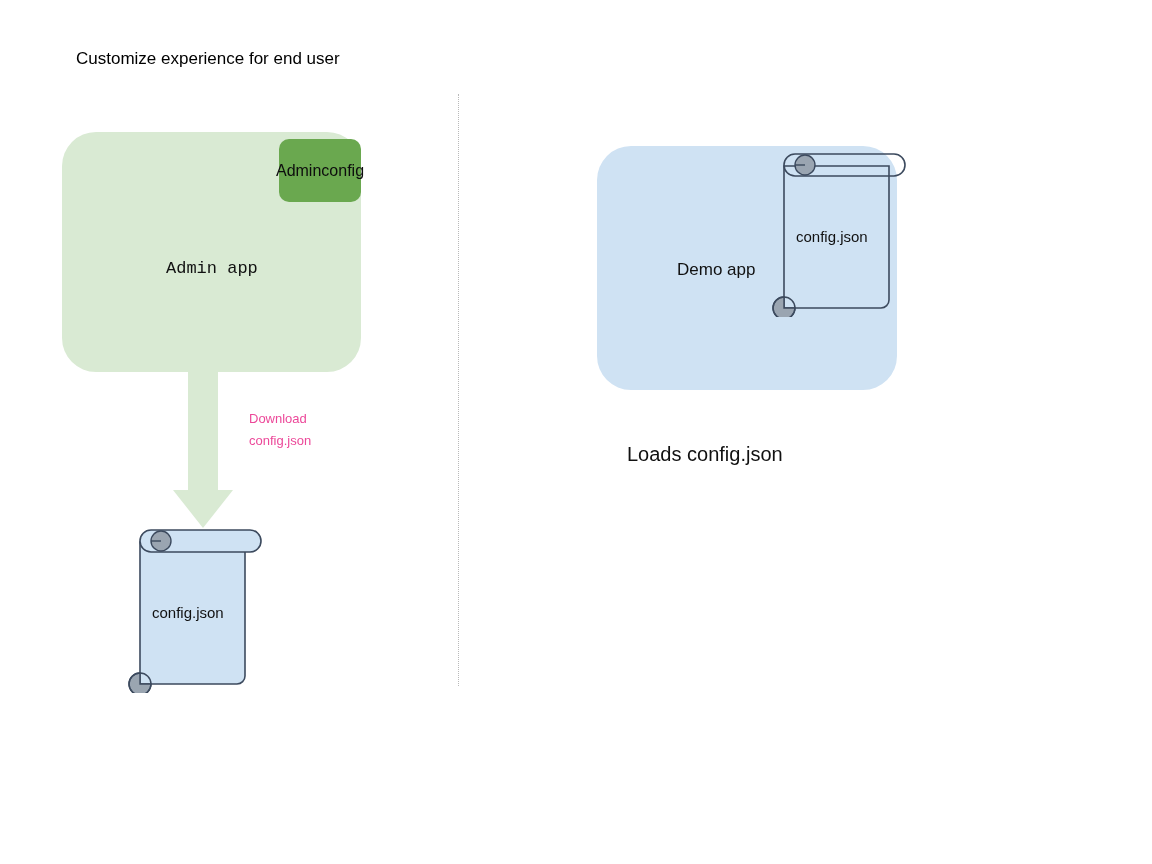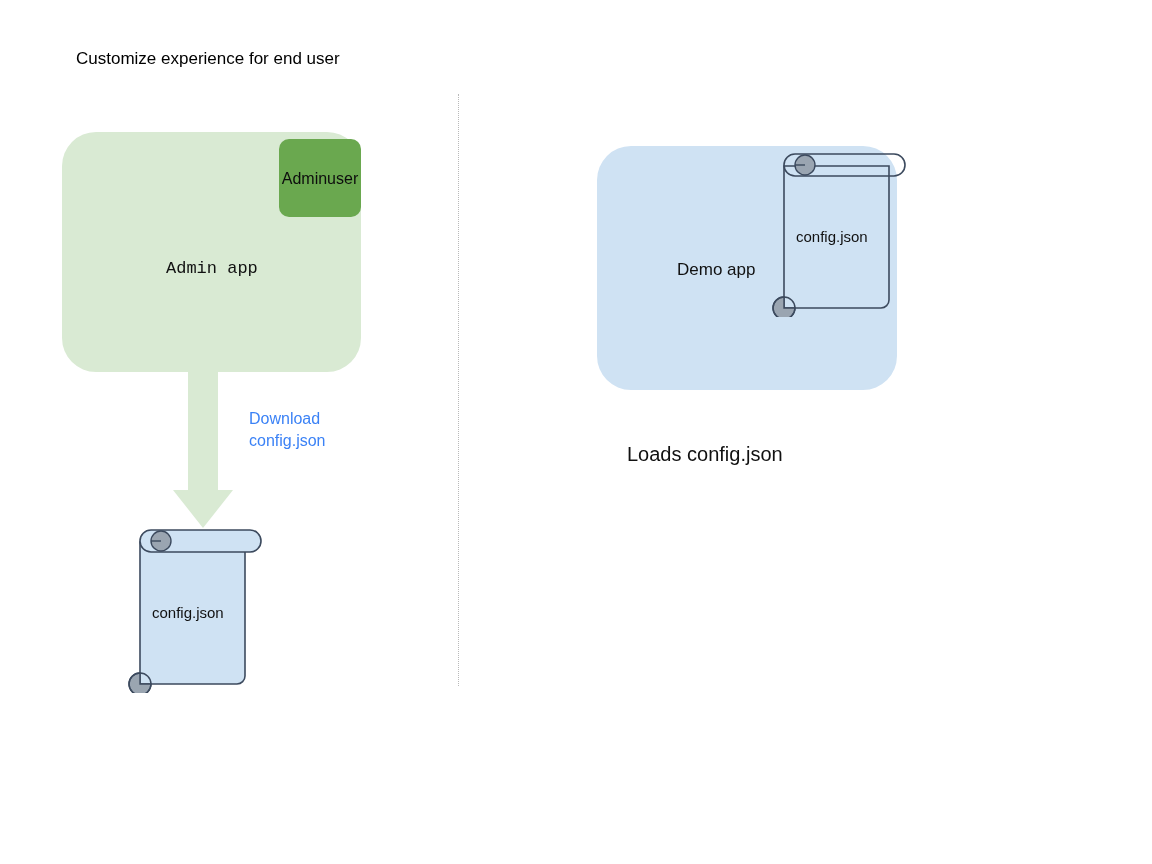--- a/index.html
+++ b/index.html
@@ -71,21 +71,21 @@
   }
   #admin-app-label { left: 166px; top: 258px; font-family: Liberation Mono, monospace; }
   #demo-app-label  { left: 655px; top: 259px; margin-left: 22px; }
 
   
   #admin-panel {
     position: absolute;
     left: 279px;
     top: 139px;
     width: 82px;
-    height: 78px;
+    height: 63px;
     background: #6aa84f;
     border-radius: 10px;
     display: flex;
     align-items: center;
     justify-content: center;
     text-align: center;
     font-size: 16px;
     line-height: 21px;
     color: #0d0d0d;
   }
@@ -95,23 +95,23 @@
     position: absolute;
     left: 172px;
     top: 370px;
     width: 62px;
     height: 160px;
   }
   .arrow-label {
     position: absolute;
     left: 249px;
     top: 408px;
-    font-size: 16px;
-    line-height: 22px;
-    color: #3b82f6;
+    font-size: 13px;
+    line-height: 22px;
+    color: #ec4899;
     white-space: nowrap;
   }
 
   
   .scroll-doc {
     position: absolute;
   }
   #scroll-left  { left: 118px; top: 528px; width: 152px; height: 165px; }
   #scroll-right { left: 762px; top: 152px; width: 152px; height: 165px; }
 
@@ -146,21 +146,21 @@
 
   <div class="divider"></div>
 
   <div class="app-box" id="admin-app-box"></div>
 
   <div class="app-label" id="admin-app-label">Admin app</div>
 
   <div id="admin-panel">
     <span>Admin</span>
       <br>
-    <span>user</span>
+    <span>config</span>
   </div>
 
   <svg id="download-arrow" viewBox="0 0 62 160">
     <path d="M16 0 L46 0 L46 120 L61 120 L31 158 L1 120 L16 120 Z" fill="#d9ead3"></path>
   </svg>
 
   <div class="arrow-label">
     <div>Download</div>
     <div>config.json</div>
   </div>

